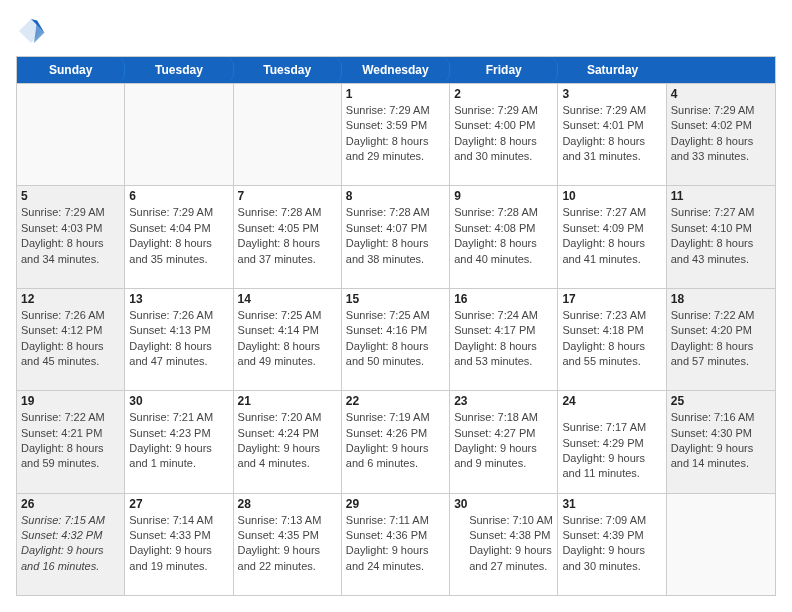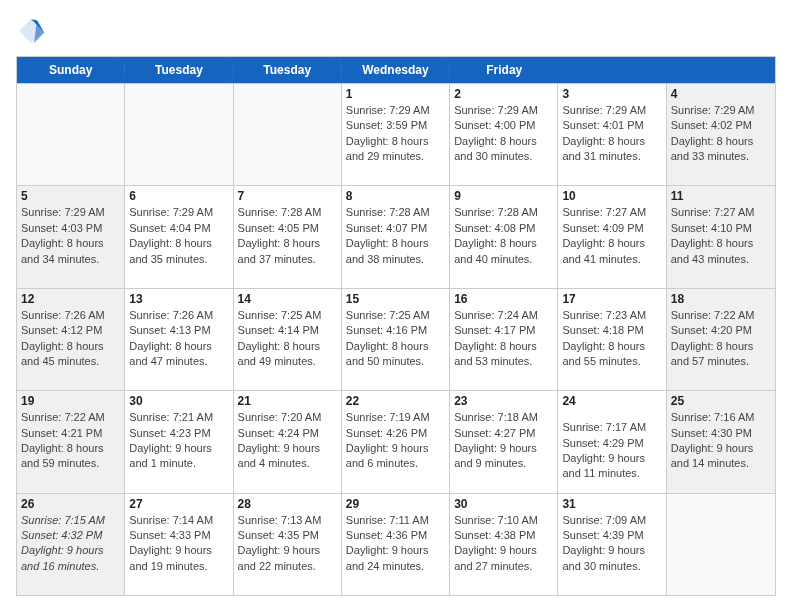--- a/index.html
+++ b/index.html
@@ -128,20 +128,21 @@
     </div>
   </div>
 
   <div class="calendar">
     <div class="day-headers">
     <div class="day-header">Sunday</div>
         <div class="day-header">Tuesday</div>
         <div class="day-header">Tuesday</div>
         <div class="day-header">Wednesday</div>
         <div class="day-header">Friday</div>
+        <div class="day-header">Saturday</div>
       </div>
     <div class="calendar-body">
     <div class="week-row">
           <div class="day-cell empty"></div>
           <div class="day-cell empty"></div>
           <div class="day-cell empty"></div>
           <div class="day-cell">
             <div class="day-number">1</div>
             <div class="day-info" style="white-space: pre-line;">Sunrise: 7:29 AM
 Sunset: 3:59 PM
@@ -347,21 +348,21 @@
           </div>
           <div class="day-cell">
             <div class="day-number">29</div>
             <div class="day-info" style="white-space: pre-line;">Sunrise: 7:11 AM
 Sunset: 4:36 PM
 Daylight: 9 hours
 and 24 minutes.</div>
           </div>
           <div class="day-cell">
             <div class="day-number">30</div>
-            <div class="day-info" style="white-space: pre-line;">Sunrise: 7:10 AM
+            <div class="day-info" style="white-space: pre-line; margin-left: 15px;">Sunrise: 7:10 AM
 Sunset: 4:38 PM
 Daylight: 9 hours
 and 27 minutes.</div>
           </div>
           <div class="day-cell">
             <div class="day-number">31</div>
             <div class="day-info" style="white-space: pre-line;">Sunrise: 7:09 AM
 Sunset: 4:39 PM
 Daylight: 9 hours
 and 30 minutes.</div>

